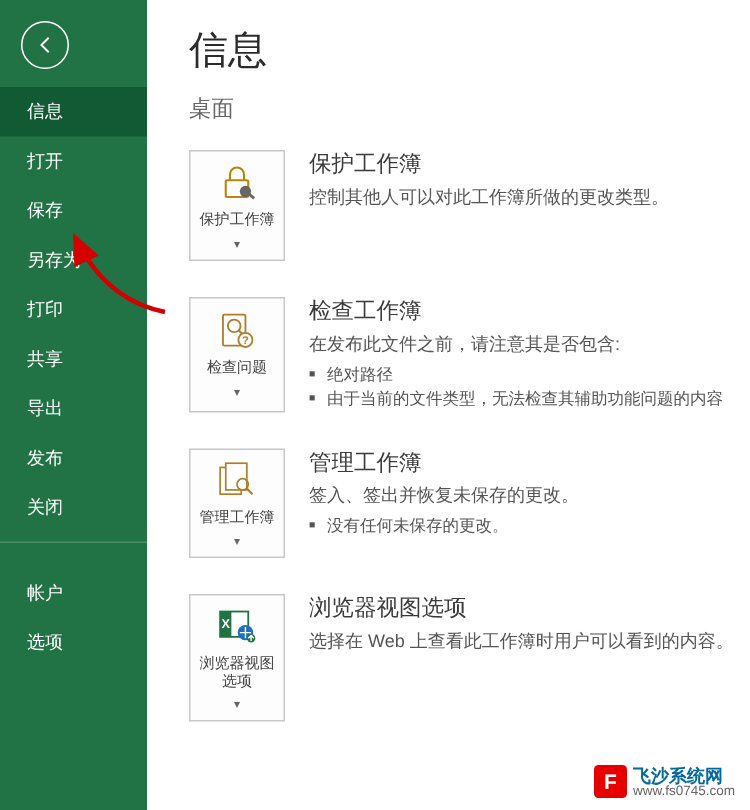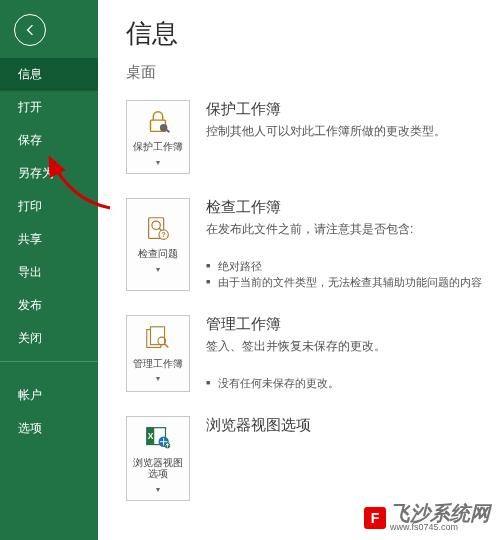--- a/index.html
+++ b/index.html
@@ -16,28 +16,28 @@
 .doc{font-size:15px;color:#217346;margin-bottom:2px}
 .loc{font-size:15px;color:#666;margin-bottom:18px}
 .sec{display:flex;gap:16px;margin-bottom:24px}
 .btn{width:64px;min-height:64px;border:1px solid #c8c8c8;background:#fdfdfd;display:flex;flex-direction:column;align-items:center;justify-content:center;gap:4px;padding:6px 2px;cursor:pointer;flex-shrink:0}
 .btn-lbl{font-size:10px;color:#444;text-align:center;line-height:1.15}
 .btn-ico{width:30px;height:30px;display:flex;align-items:center;justify-content:center}
 .drop{font-size:8px;color:#666;margin-top:1px}
 .info{flex:1;min-width:0}
 .h{font-size:15px;color:#3b3b3b;font-weight:400;margin-bottom:4px}
 .d{font-size:12px;color:#555;line-height:1.45}
-.ul{list-style:none;margin-top:20px}
+.ul{list-style:none;margin-top:4px}
 .ul li{font-size:11px;color:#555;line-height:1.5;padding-left:12px;position:relative}
 .ul li:before{content:"■";position:absolute;left:0;font-size:7px;top:3px;color:#555}
 .arrow{position:absolute;left:30px;top:150px;pointer-events:none}
 .wm{position:absolute;right:10px;bottom:8px;display:flex;align-items:center;gap:4px;font-family:sans-serif}
 .wm-ico{width:22px;height:22px;background:#e60000;border-radius:3px;display:flex;align-items:center;justify-content:center;color:#fff;font-weight:bold;font-size:14px}
 .wm-t{display:flex;flex-direction:column;line-height:1}
-.wm-t1{font-size:20px;font-weight:700;font-style:italic;color:#737373}
+.wm-t1{font-size:12px;font-weight:700;color:#0369a1}
 .wm-t2{font-size:9px;color:#666}
 </style>
 </head>
 <body>
 
 <div class="wrap">
   <div class="sidebar">
     <div class="back">
       <svg viewBox="0 0 24 24">
           <path d="M15 4l-8 8 8 8 1.4-1.4L9.8 12l6.6-6.6z"></path>
@@ -138,20 +138,21 @@
                 <path d="M22 16v8M18 20h8" stroke="#fff" stroke-width="1"></path>
                 <circle cx="26" cy="24" r="3" fill="#217346"></circle>
                 <path d="M26 22v4M24 24l2-2 2 2" stroke="#fff" stroke-width="1" fill="none"></path>
               </svg>
             </div>
             <div class="btn-lbl">浏览器视图选项</div>
             <div class="drop">▾</div>
           </div>
           <div class="info">
             <div class="h">浏览器视图选项</div>
+            <div class="d">选择在 Web 上查看此工作簿时用户可以看到的内容。</div>
           </div>
         </div>
       </div>
   </div>
 </div>
 
 <svg class="arrow" width="90" height="70">
   <defs>
       <marker id="ah" markerWidth="8" markerHeight="8" refX="6" refY="3" orient="auto">
         <path d="M0,0 L7,3 L0,6 Z" fill="#d40000"></path>

